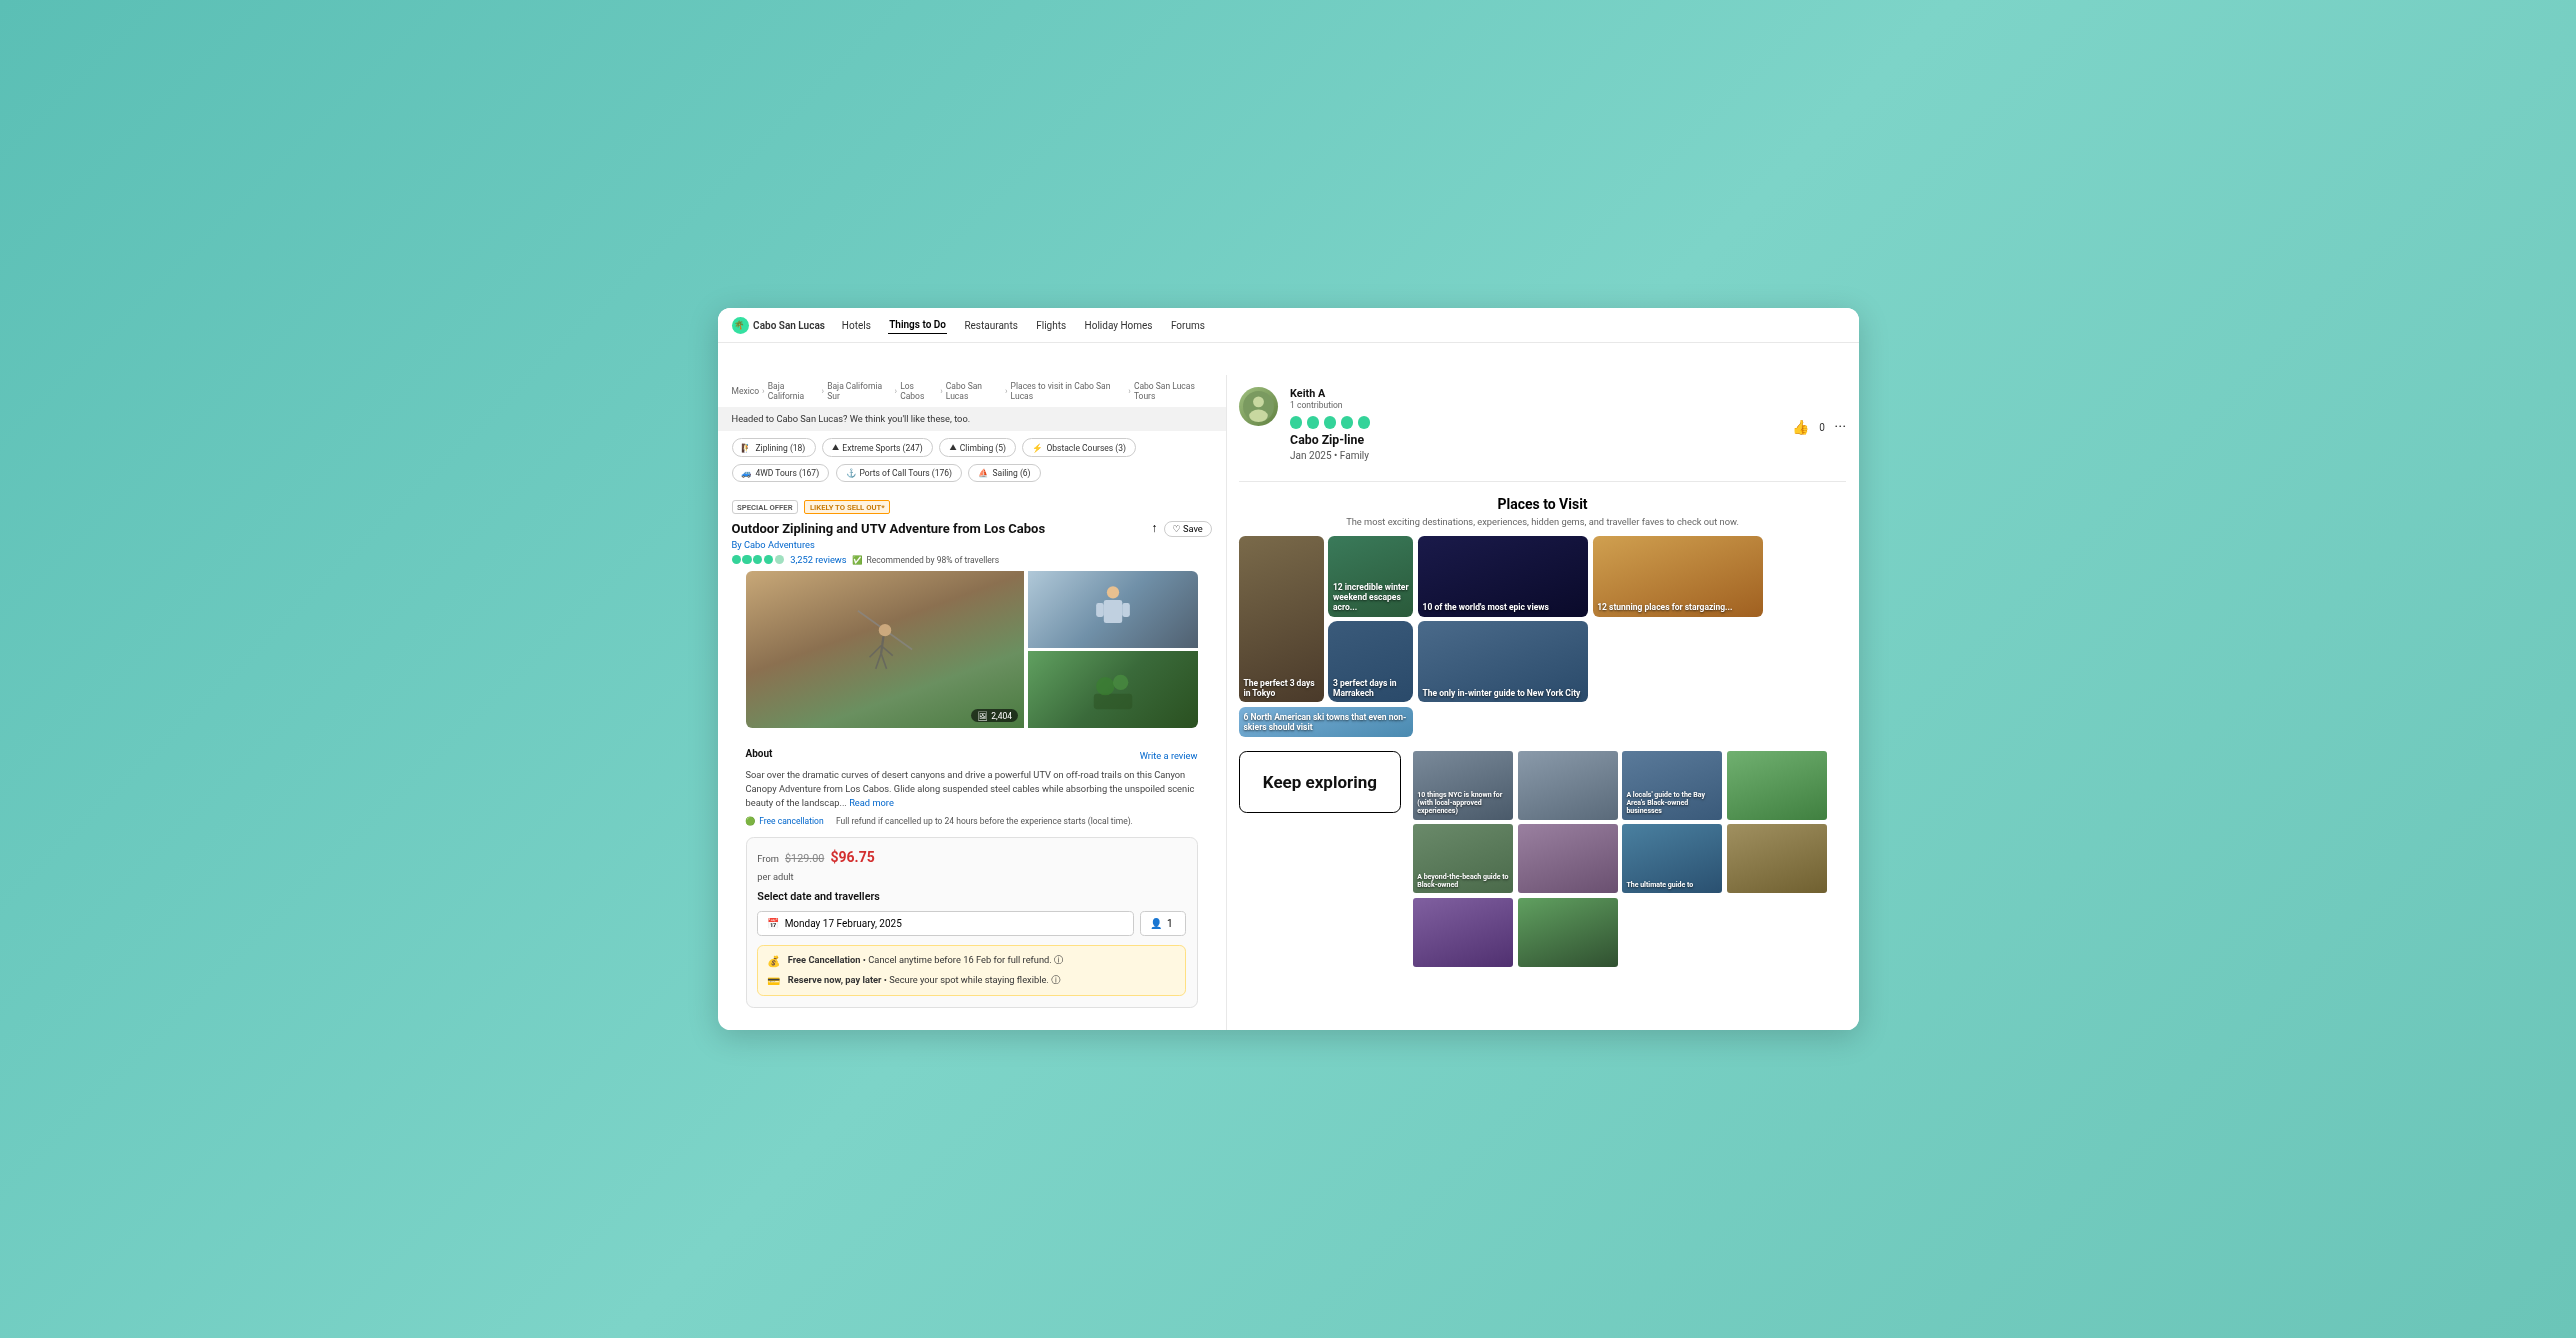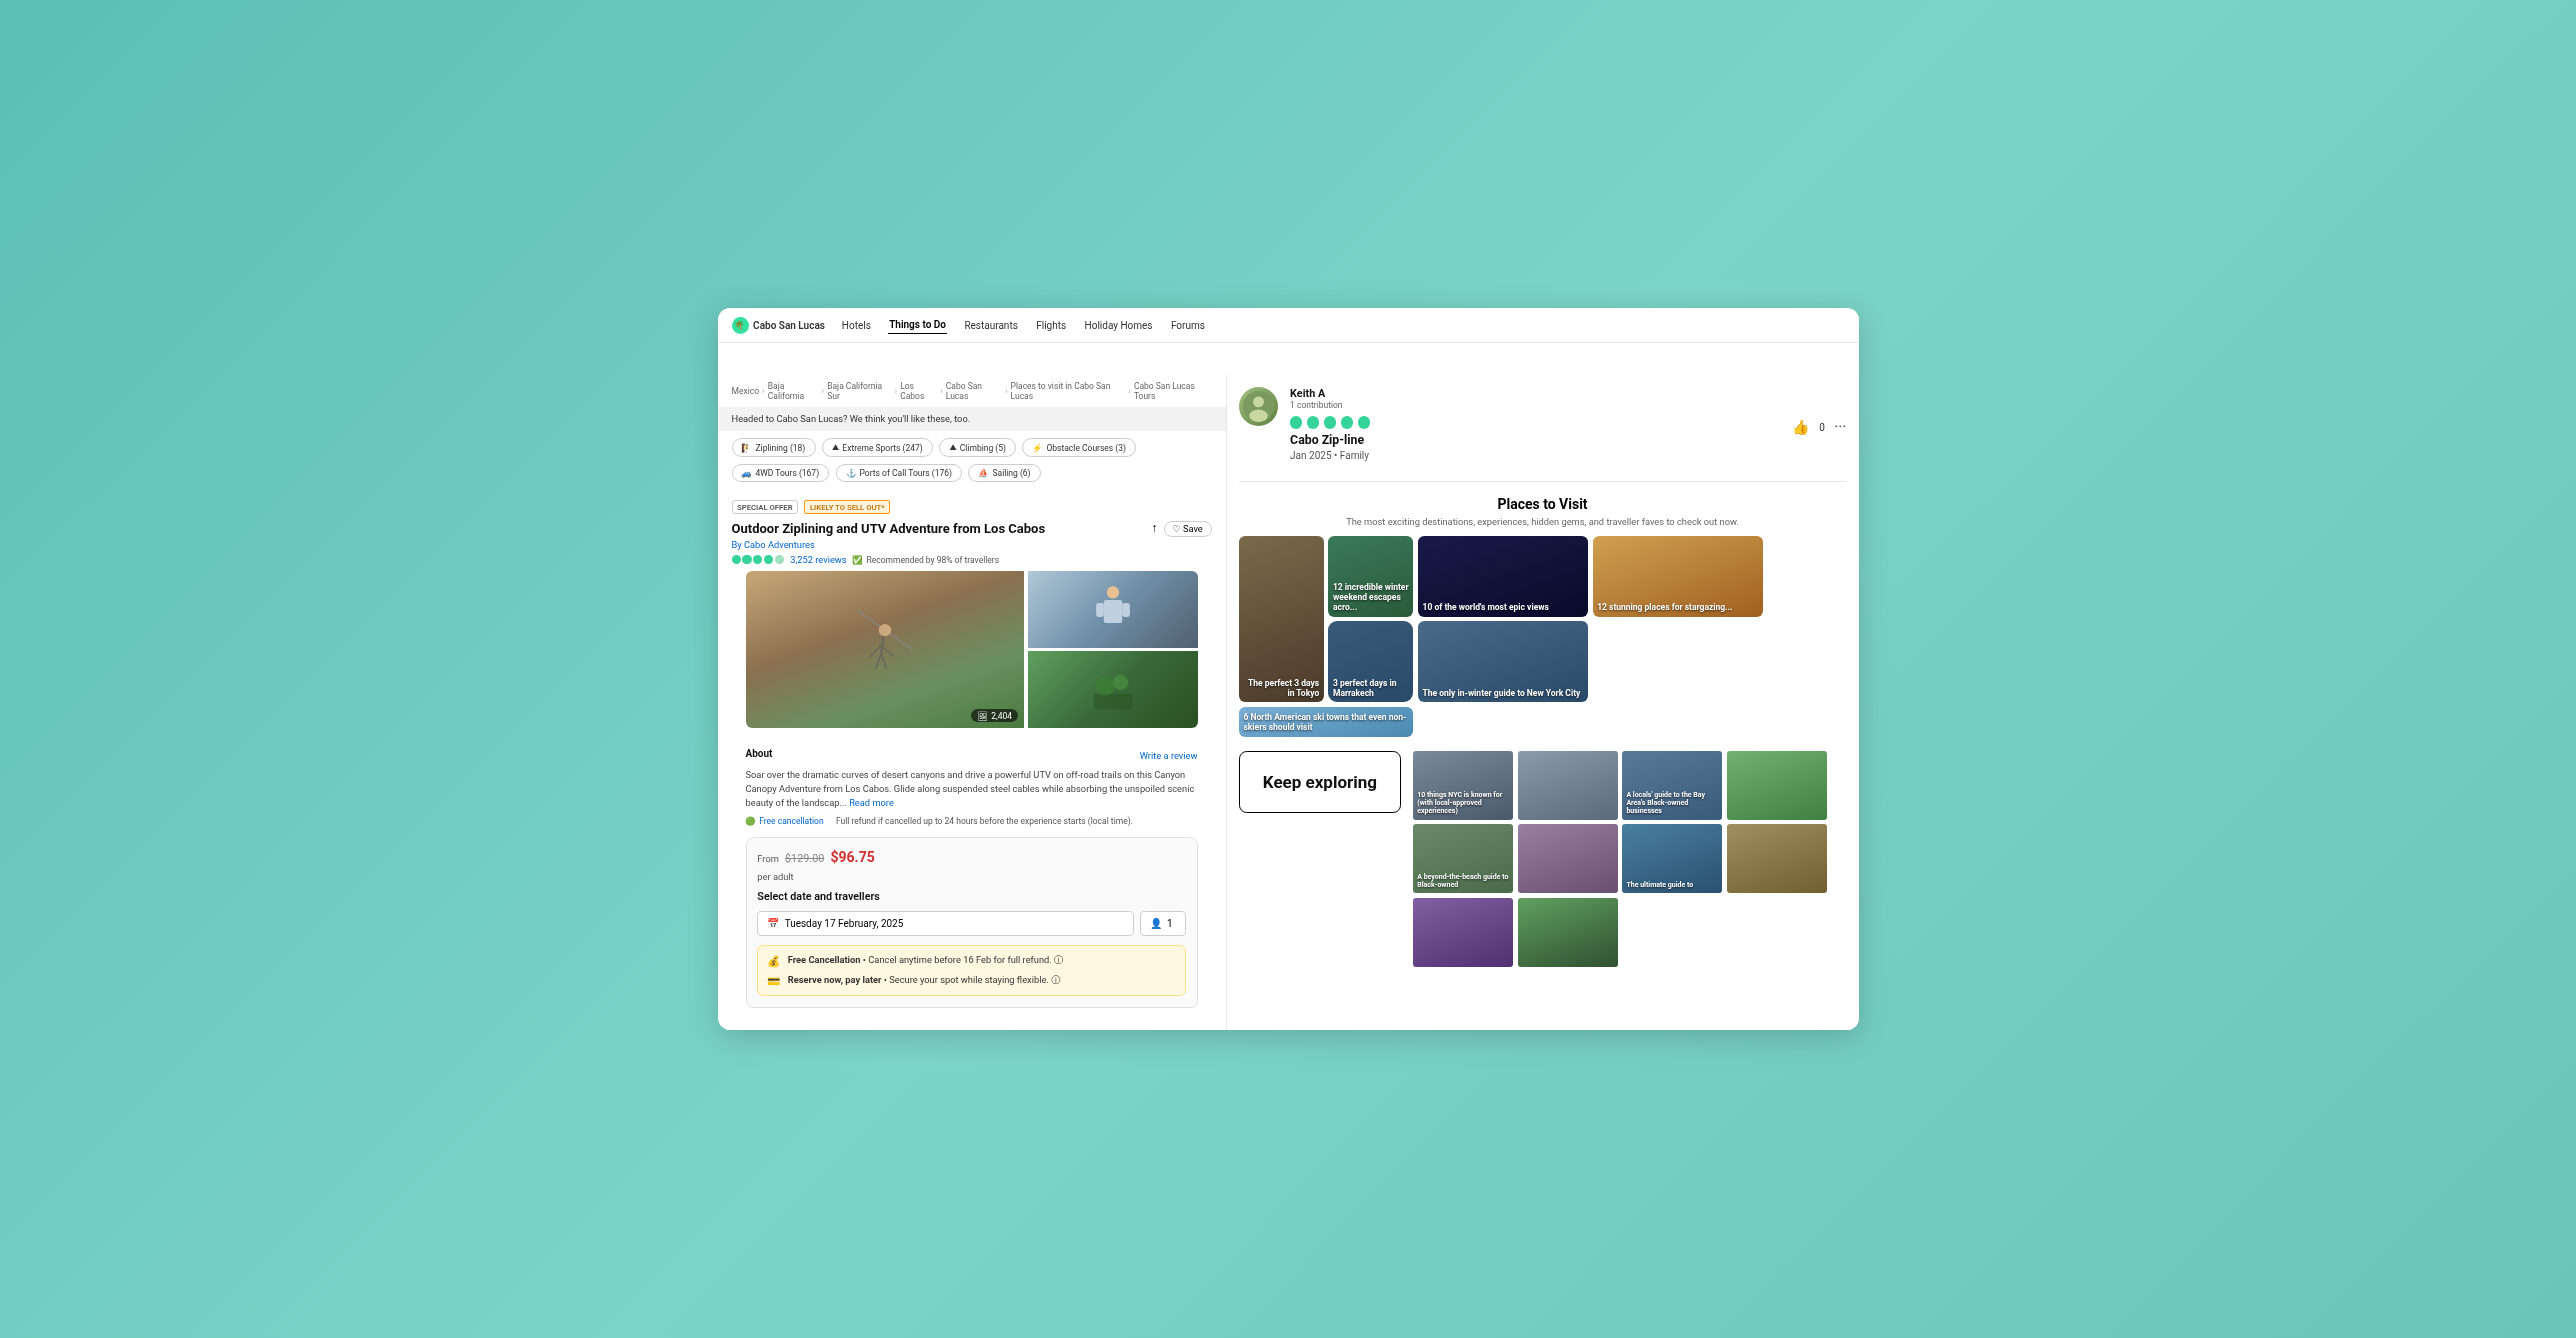--- a/index.html
+++ b/index.html
@@ -598,21 +598,21 @@
           <div class="price-row">
             <span class="price-from">From</span>
             <span class="price-original">$129.00</span>
             <span class="price-current">$96.75</span>
           </div>
           <div class="price-per">per adult</div>
           <div class="select-date-title" style="margin-top:7.7px;">Select date and travellers</div>
           <div class="date-traveller-row">
             <div class="date-input">
               <span>📅</span>
-              <span>Tuesday 17 February, 2025</span>
+              <span>Monday 17 February, 2025</span>
             </div>
             <div class="traveller-input">
               <span>👤</span>
               <span>1</span>
             </div>
           </div>
           <div class="perks-box">
             <div class="perk-row">
               <span class="perk-icon">💰</span>
               <span>
@@ -666,21 +666,21 @@
         </div>
       </div>
 
       <div class="places-section">
         <div class="places-title">Places to Visit</div>
         <div class="places-subtitle">The most exciting destinations, experiences, hidden gems, and traveller faves to check out now.</div>
 
         <div style="display:grid; grid-template-columns: 85px 85px 170px 170px; grid-template-rows: 81px 81px; gap:4.6px;">
 
           <div class="place-card" style="grid-row: span 2; background: linear-gradient(160deg, #7a6a4a, #4a3a2a);">
-            <div class="place-card-bg" style="height:100%; align-items:flex-end;text-align:right;">
+            <div class="place-card-bg" style="height:100%; align-items:flex-end;">
               <span class="place-label">The perfect 3 days in Tokyo</span>
             </div>
           </div>
 
           <div class="place-card" style="background: linear-gradient(160deg, #3a7a5a, #2a5a3a);">
             <div class="place-card-bg" style="height:100%;">
               <span class="place-label">12 incredible winter weekend escapes acro...</span>
             </div>
           </div>
 

